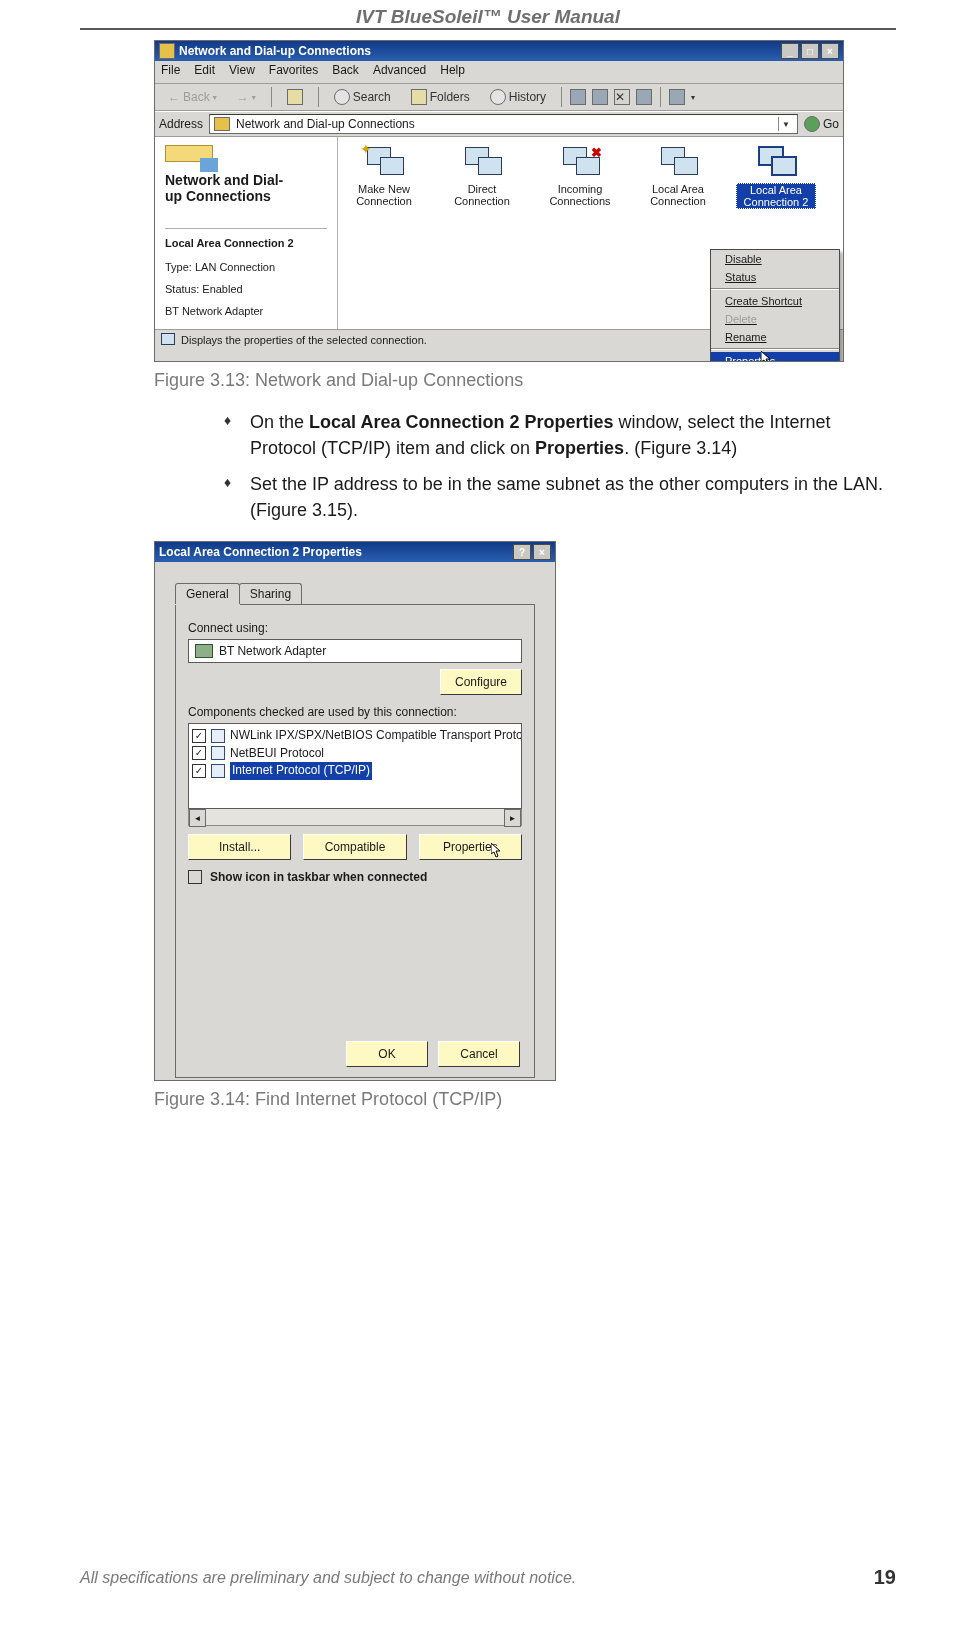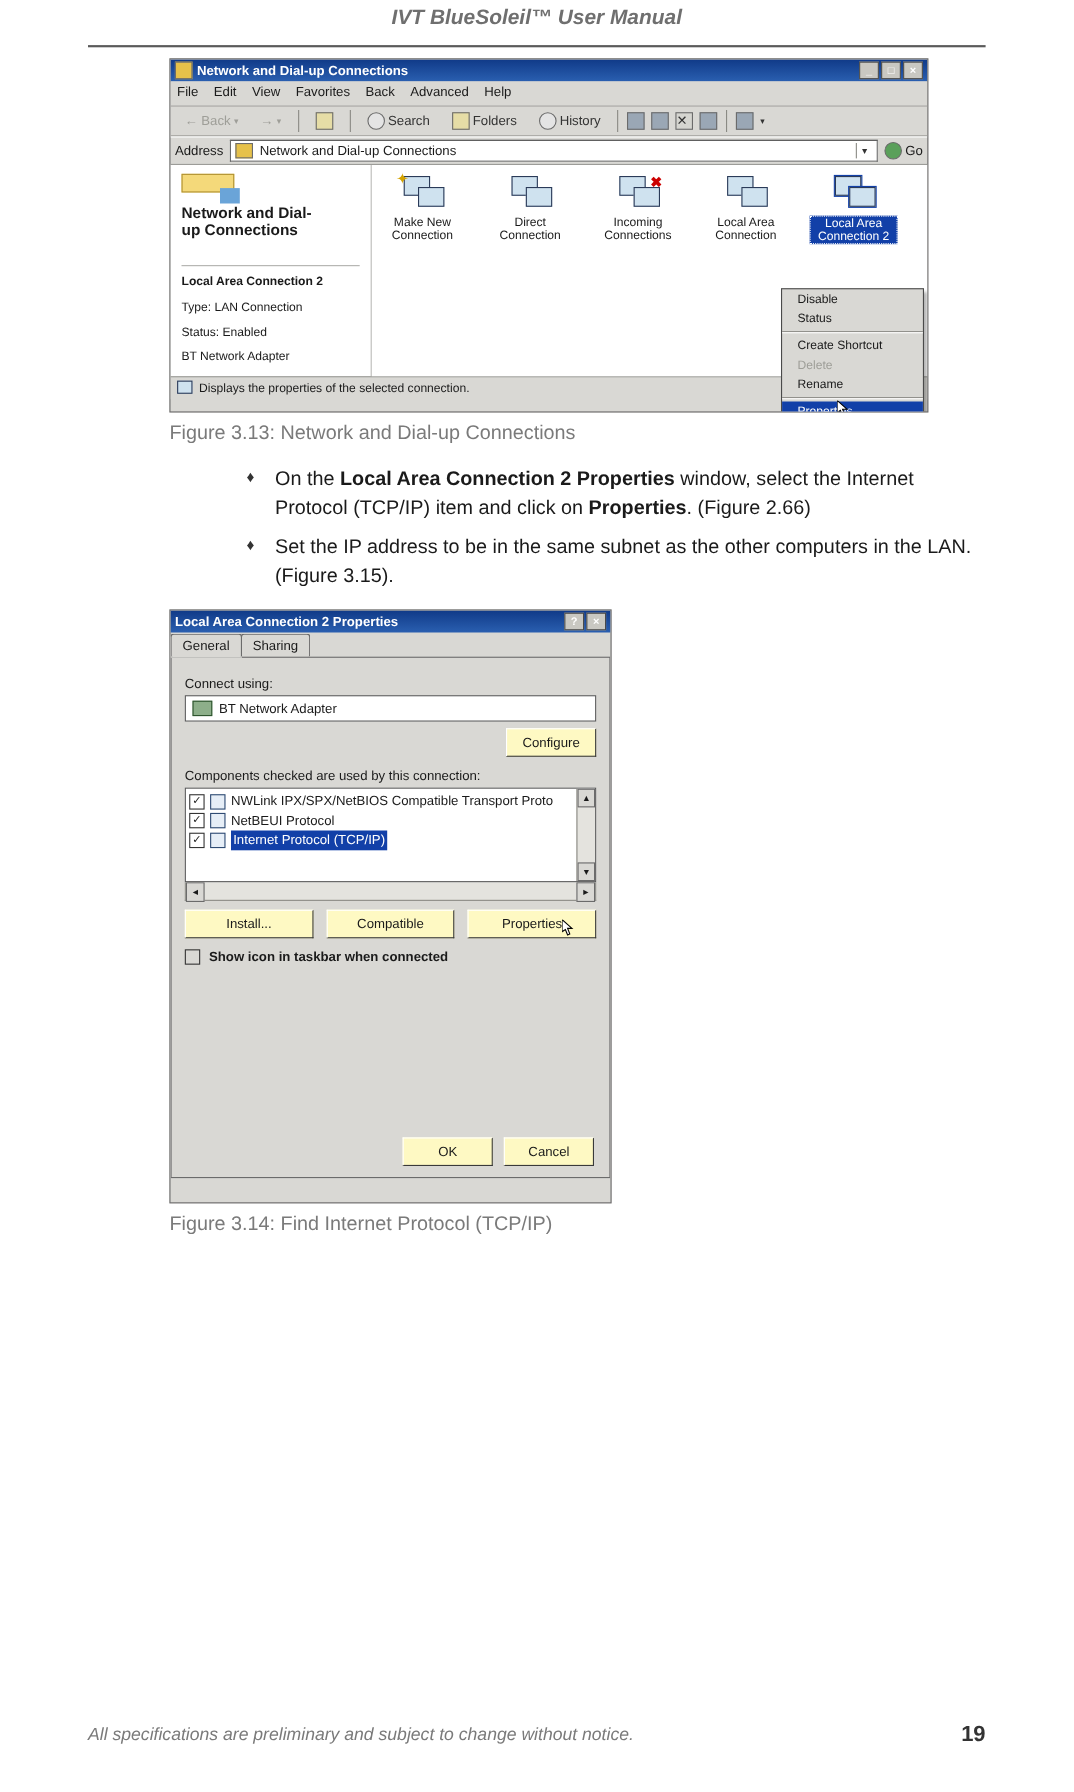--- a/index.html
+++ b/index.html
@@ -17,21 +17,21 @@
     box-sizing: border-box;
     position: relative;
   }
   .header {
     text-align: center;
     font-weight: bold;
     font-style: italic;
     color: #6f6f6f;
     font-size: 19px;
     padding-top: 6px;
-    padding-bottom: 13px;
+    padding-bottom: 0;
   }
   .rule {
     border: 0;
     border-top: 2px solid #5a5a5a;
     margin: 0 0 10px 0;
   }
   .content-indent {
     margin-left: 74px;
   }
   .figure {
@@ -89,36 +89,36 @@
   .listarea{flex:1;background:#fff;display:flex;gap:18px;padding:8px 6px;align-items:flex-start;}
   .conn-item{width:80px;text-align:center;font-size:11px;}
   .conn-icon{width:40px;height:34px;margin:0 auto 4px;position:relative;}
   .monitor{width:22px;height:16px;background:#cfe2ef;border:1px solid #2a3a58;position:absolute;}
   .m1{left:3px;top:2px;} .m2{left:16px;top:12px;}
   .conn-item.selected .conn-label{background:#1240a8;color:#fff;border:1px dotted #fff;padding:0 1px;}
   .conn-item.selected .monitor{box-shadow:0 0 0 1px #1240a8;}
   .conn-label{display:inline-block;}
   .redx{position:absolute;right:-2px;top:0;color:#c00;font-weight:bold;font-size:13px;}
   .wizstar{position:absolute;left:-4px;top:-4px;color:#d4a300;font-size:14px;}
-  .ctxmenu{position:absolute;right:3px;top:208px;width:128px;background:#d9d8d4;border:1px solid #4a4a4a;box-shadow:3px 3px 3px rgba(0,0,0,.3);font-size:11px;}
+  .ctxmenu{position:absolute;right:3px;top:208px;width:128px;background:#d9d8d4;border:1px solid #4a4a4a;box-shadow:3px 3px 3px rgba(0,0,0,.3);font-size:11px;text-decoration:underline;}
   .ctx-item{padding:3px 14px;color:#1a1a1a;}
   .ctx-item.disabled{color:#9e9e98;}
   .ctx-sep{border-top:1px solid #8a8a84;border-bottom:1px solid #fff;margin:2px 0;}
   .ctx-item.selected{background:#1240a8;color:#fff;}
   .statusbar{height:20px;border-top:1px solid #9c9c98;display:flex;align-items:center;padding:0 6px;gap:6px;font-size:11px;background:#d9d8d4;}
   .sb-icon{width:14px;height:14px;}
   .sb-icon .monitor{position:static;display:inline-block;}
   .caption{color:#7a7a7a;font-size:18px;margin:8px 0 18px 0;}
   .bullets{margin:0 0 18px 30px;font-size:18px;color:#1a1a1a;line-height:1.45;}
   .bullets li{margin-bottom:10px;list-style:none;position:relative;padding-left:26px;}
   .bullets li::before{content:"\2666";position:absolute;left:0;top:1px;font-size:14px;color:#333;}
   
   .fig2{width:400px;height:538px;position:relative;}
   .dlg-titlebar{background:linear-gradient(#103a88,#2a5fb0);color:#fff;height:20px;display:flex;align-items:center;justify-content:space-between;padding:0 4px;font-weight:bold;font-size:12px;}
-  .dlg-body{padding:0;}
+  .dlg-body{padding:20px;}
   .tabs{display:flex;align-items:flex-end;height:22px;}
   .tab{padding:3px 10px;border:1px solid #6b6b6b;border-bottom:none;background:#d9d8d4;border-radius:3px 3px 0 0;font-size:12px;margin-right:-1px;}
   .tab.active{background:#d9d8d4;position:relative;z-index:2;box-shadow:0 1px 0 #d9d8d4;}
   .tabpanel{border:1px solid #6b6b6b;background:#d9d8d4;padding:12px;position:relative;min-height:448px;}
   .label{font-size:12px;margin:4px 0;}
   .textbox{background:#fff;border:1px solid #5a5a5a;height:22px;display:flex;align-items:center;padding:0 6px;gap:6px;font-size:12px;}
   .nic-icon{width:16px;height:12px;background:#8daf8a;border:1px solid #2f552f;}
   .btn{min-width:80px;height:24px;background:#fef9c3;border:1px solid #3a3a3a;border-top-color:#fff;border-left-color:#fff;font-size:12px;display:flex;align-items:center;justify-content:center;}
   .rowr{display:flex;justify-content:flex-end;margin:6px 0 10px;}
   .listbox{height:84px;background:#fff;border:1px solid #5a5a5a;overflow:hidden;position:relative;display:flex;}
@@ -290,21 +290,21 @@
       </div>
       <div class="statusbar">
         <span class="sb-icon"><span class="monitor" style="width:12px;height:10px;"></span></span>
         <span>Displays the properties of the selected connection.</span>
       </div>
     </div>
     <div class="caption">Figure 3.13: Network and Dial-up Connections</div>
 
     <ul class="bullets">
       <li>
-        <span>On the </span><b>Local Area Connection 2 Properties</b><span> window, select the Internet Protocol (TCP/IP) item and click on </span><b>Properties</b><span>. (Figure 2.66)</span>
+        <span>On the </span><b>Local Area Connection 2 Properties</b><span> window, select the Internet Protocol (TCP/IP) item and click on </span><b>Properties</b><span>. (Figure 3.14)</span>
       </li>
       <li>Set the IP address to be in the same subnet as the other computers in the LAN. (Figure 3.15).</li>
     </ul>
 
     <div class="figure fig2">
       <div class="dlg-titlebar">
         <span>Local Area Connection 2 Properties</span>
         <div class="tb-btns">
           <div class="tb-btn">?</div>
           <div class="tb-btn">×</div>

